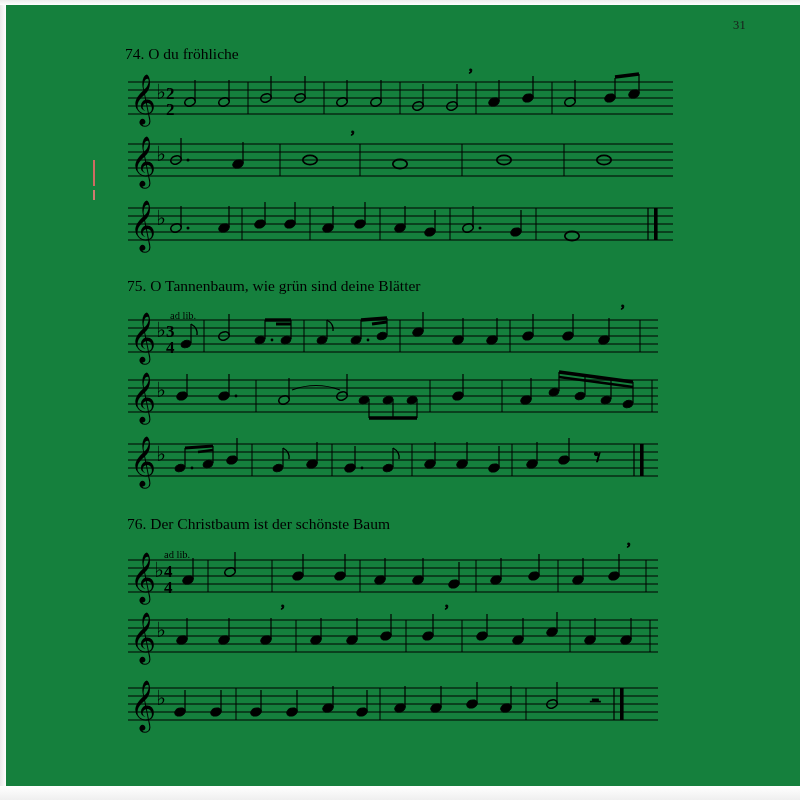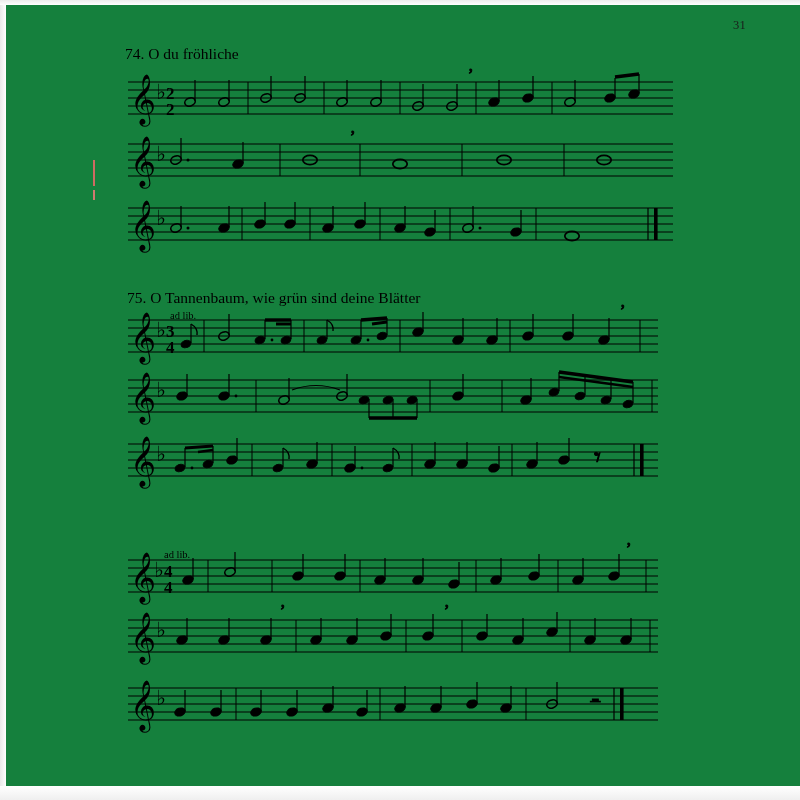--- a/index.html
+++ b/index.html
@@ -201,21 +201,21 @@
         <line x1="393" y1="31" x2="393" y2="10" stroke-width="1.2"></line>
         <line x1="408" y1="8" x2="408" y2="40" stroke-width="1"></line>
         <ellipse cx="444" cy="36" rx="7.2" ry="4.6" fill="none" stroke-width="1.7"></ellipse>
 
         <line x1="520" y1="8" x2="520" y2="40" stroke-width="1.2"></line>
         <rect x="526" y="8" width="3.6" height="32" stroke="none"></rect>
       </g>
     </svg>
   </div>
 
-  <div class="song-title" style="left:127px;top:277px;margin-top:12px;">75. O Tannenbaum, wie grün sind deine Blätter</div>
+  <div class="song-title" style="left:127px;top:277px;">75. O Tannenbaum, wie grün sind deine Blätter</div>
   <div class="tempo-label" style="left:170px;top:310px;">ad lib.</div>
 
   <div class="staff-system" style="left:128px;top:312px;">
     <svg width="530" height="56" viewBox="0 0 530 56">
       <g stroke="#000" stroke-width="1">
         <line x1="0" y1="8" x2="530" y2="8"></line>
         <line x1="0" y1="16" x2="530" y2="16"></line>
         <line x1="0" y1="24" x2="530" y2="24"></line>
         <line x1="0" y1="32" x2="530" y2="32"></line>
         <line x1="0" y1="40" x2="530" y2="40"></line>
@@ -375,20 +375,21 @@
         <ellipse cx="436" cy="24" rx="5.4" ry="3.9" transform="rotate(-20 436 24)" fill="#000" stroke-width="1"></ellipse>
         <line x1="441" y1="23" x2="441" y2="2" stroke-width="1.2"></line>
 
         <text x="466" y="30" font-family="DejaVu Sans, sans-serif" font-size="26" fill="#000">𝄾</text>
         <line x1="506" y1="8" x2="506" y2="40" stroke-width="1.2"></line>
         <rect x="512" y="8" width="3.6" height="32" stroke="none"></rect>
       </g>
     </svg>
   </div>
 
+  <div class="song-title" style="left:127px;top:515px;">76. Der Christbaum ist der schönste Baum</div>
   <div class="tempo-label" style="left:164px;top:549px;">ad lib.</div>
 
   <div class="staff-system" style="left:128px;top:552px;">
     <svg width="530" height="56" viewBox="0 0 530 56">
       <g stroke="#000" stroke-width="1">
         <line x1="0" y1="8" x2="530" y2="8"></line>
         <line x1="0" y1="16" x2="530" y2="16"></line>
         <line x1="0" y1="24" x2="530" y2="24"></line>
         <line x1="0" y1="32" x2="530" y2="32"></line>
         <line x1="0" y1="40" x2="530" y2="40"></line>

